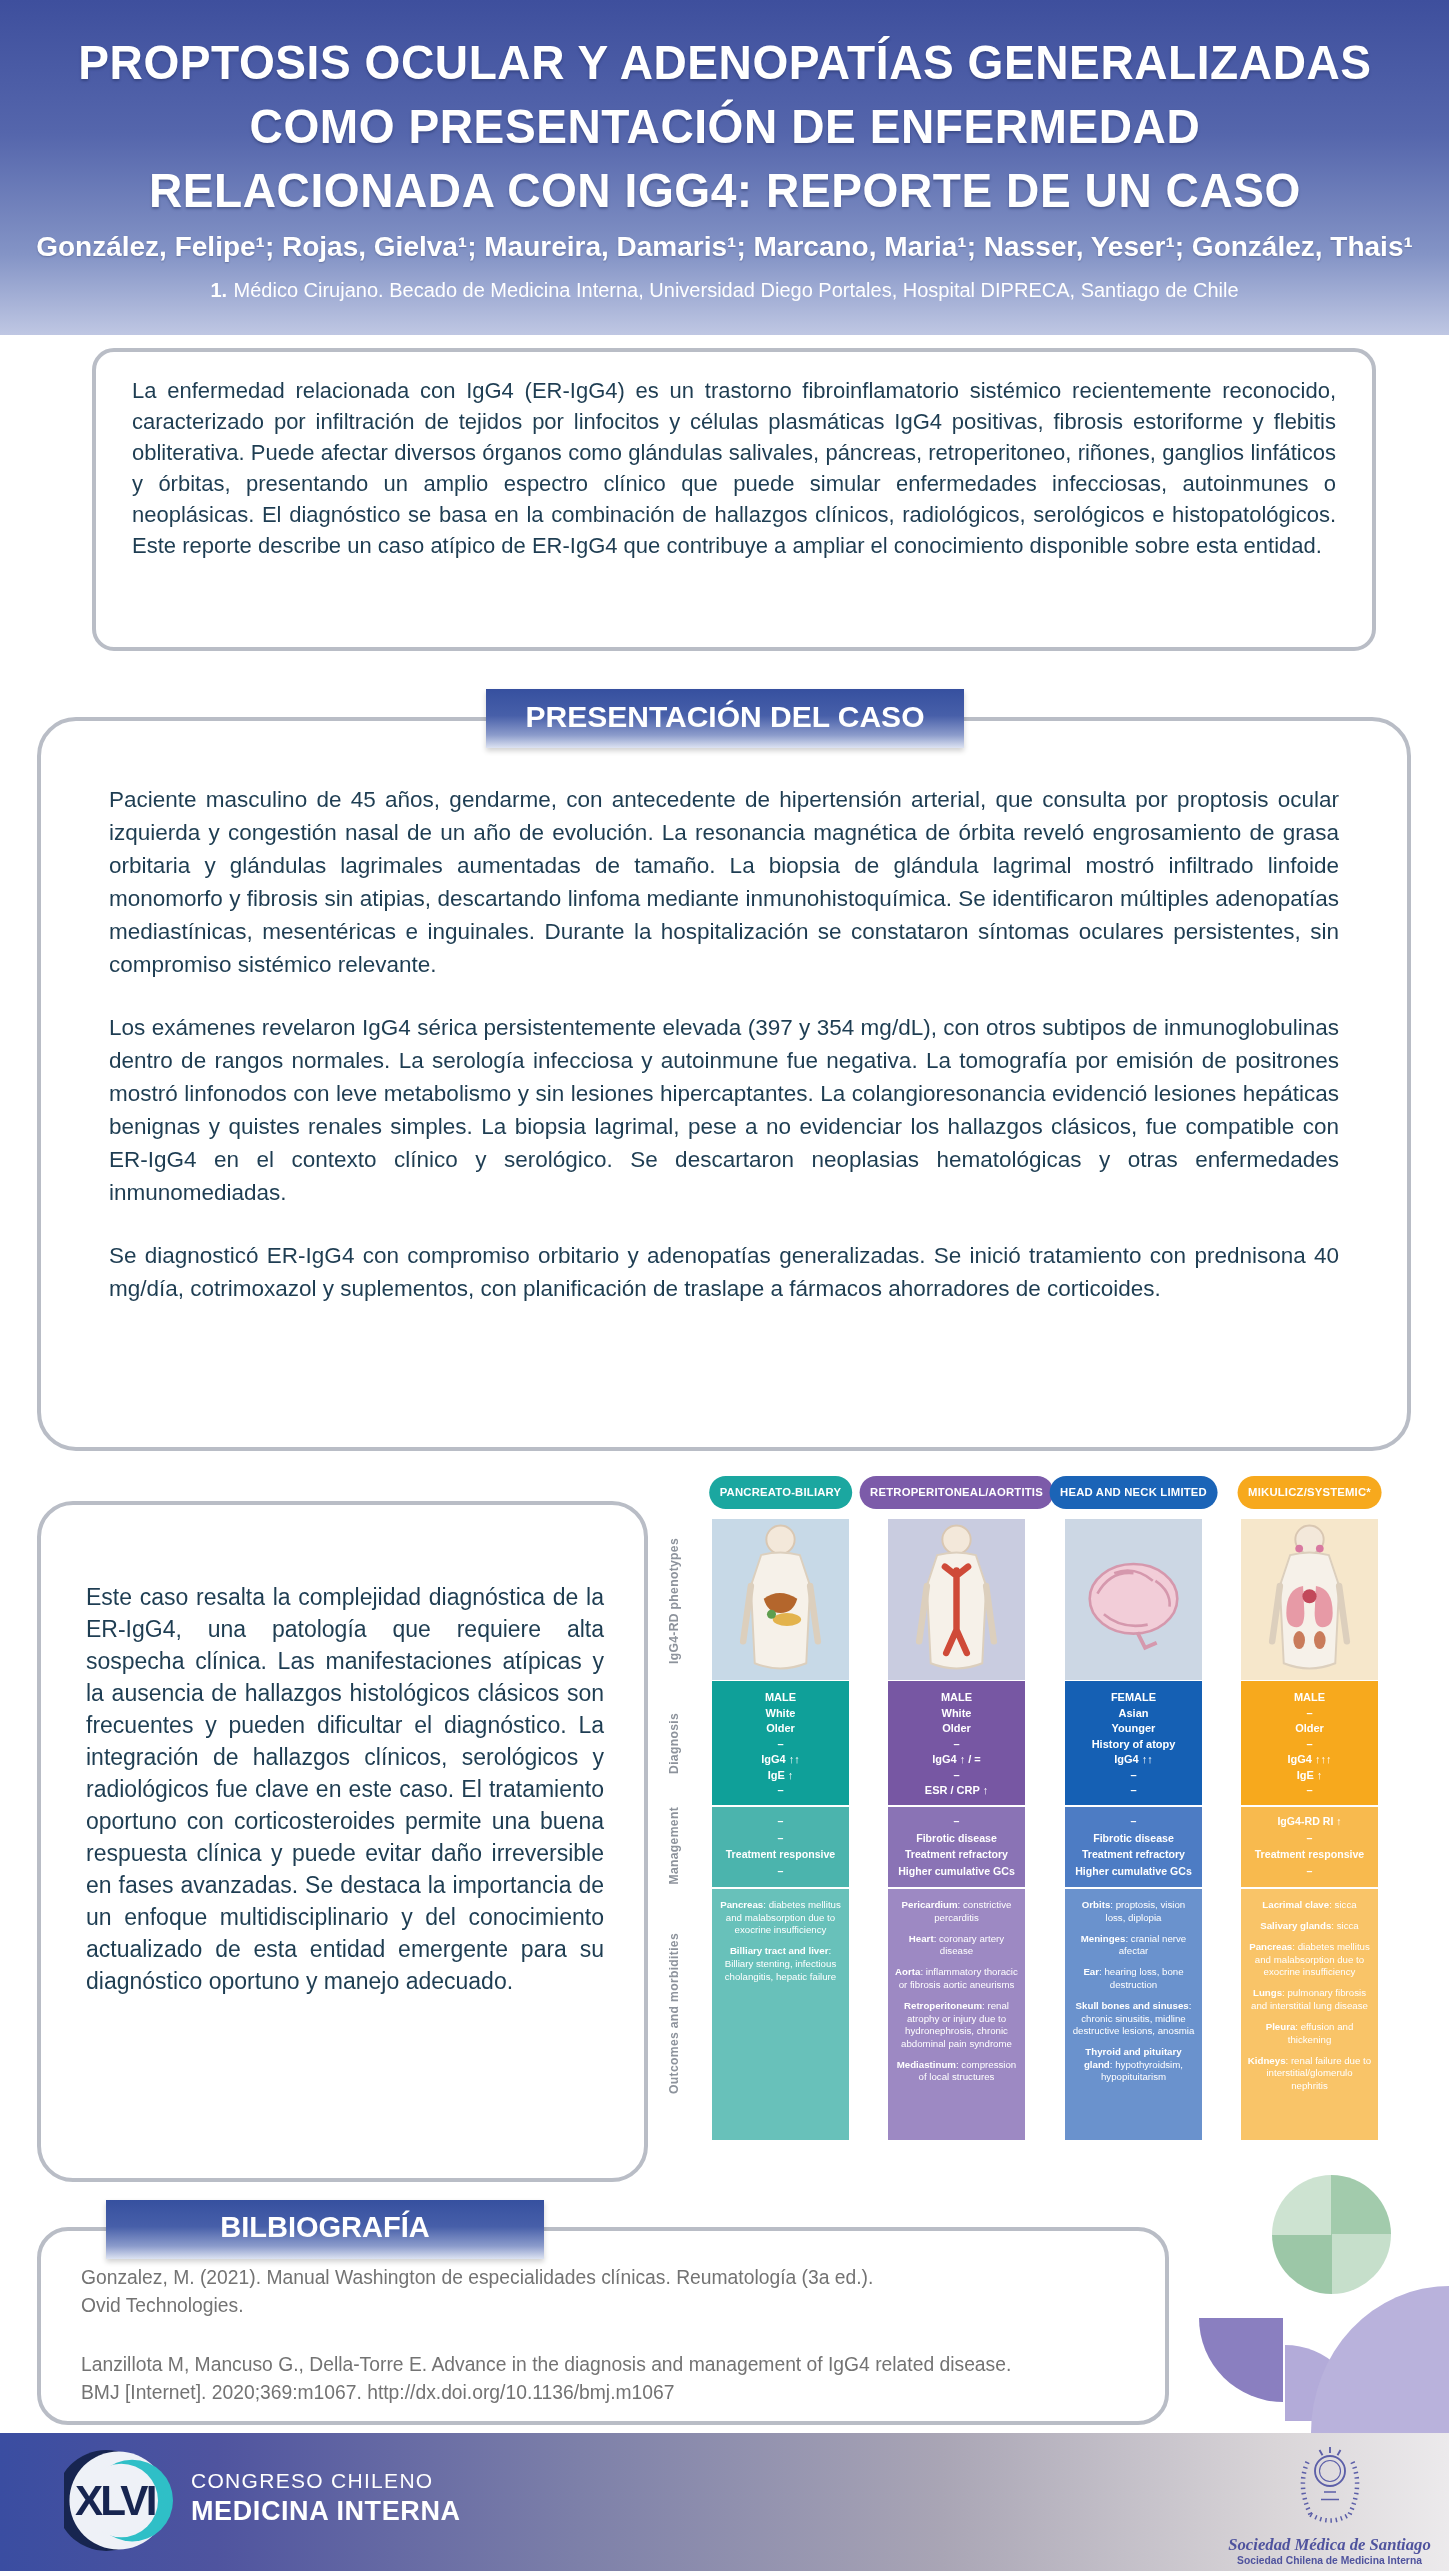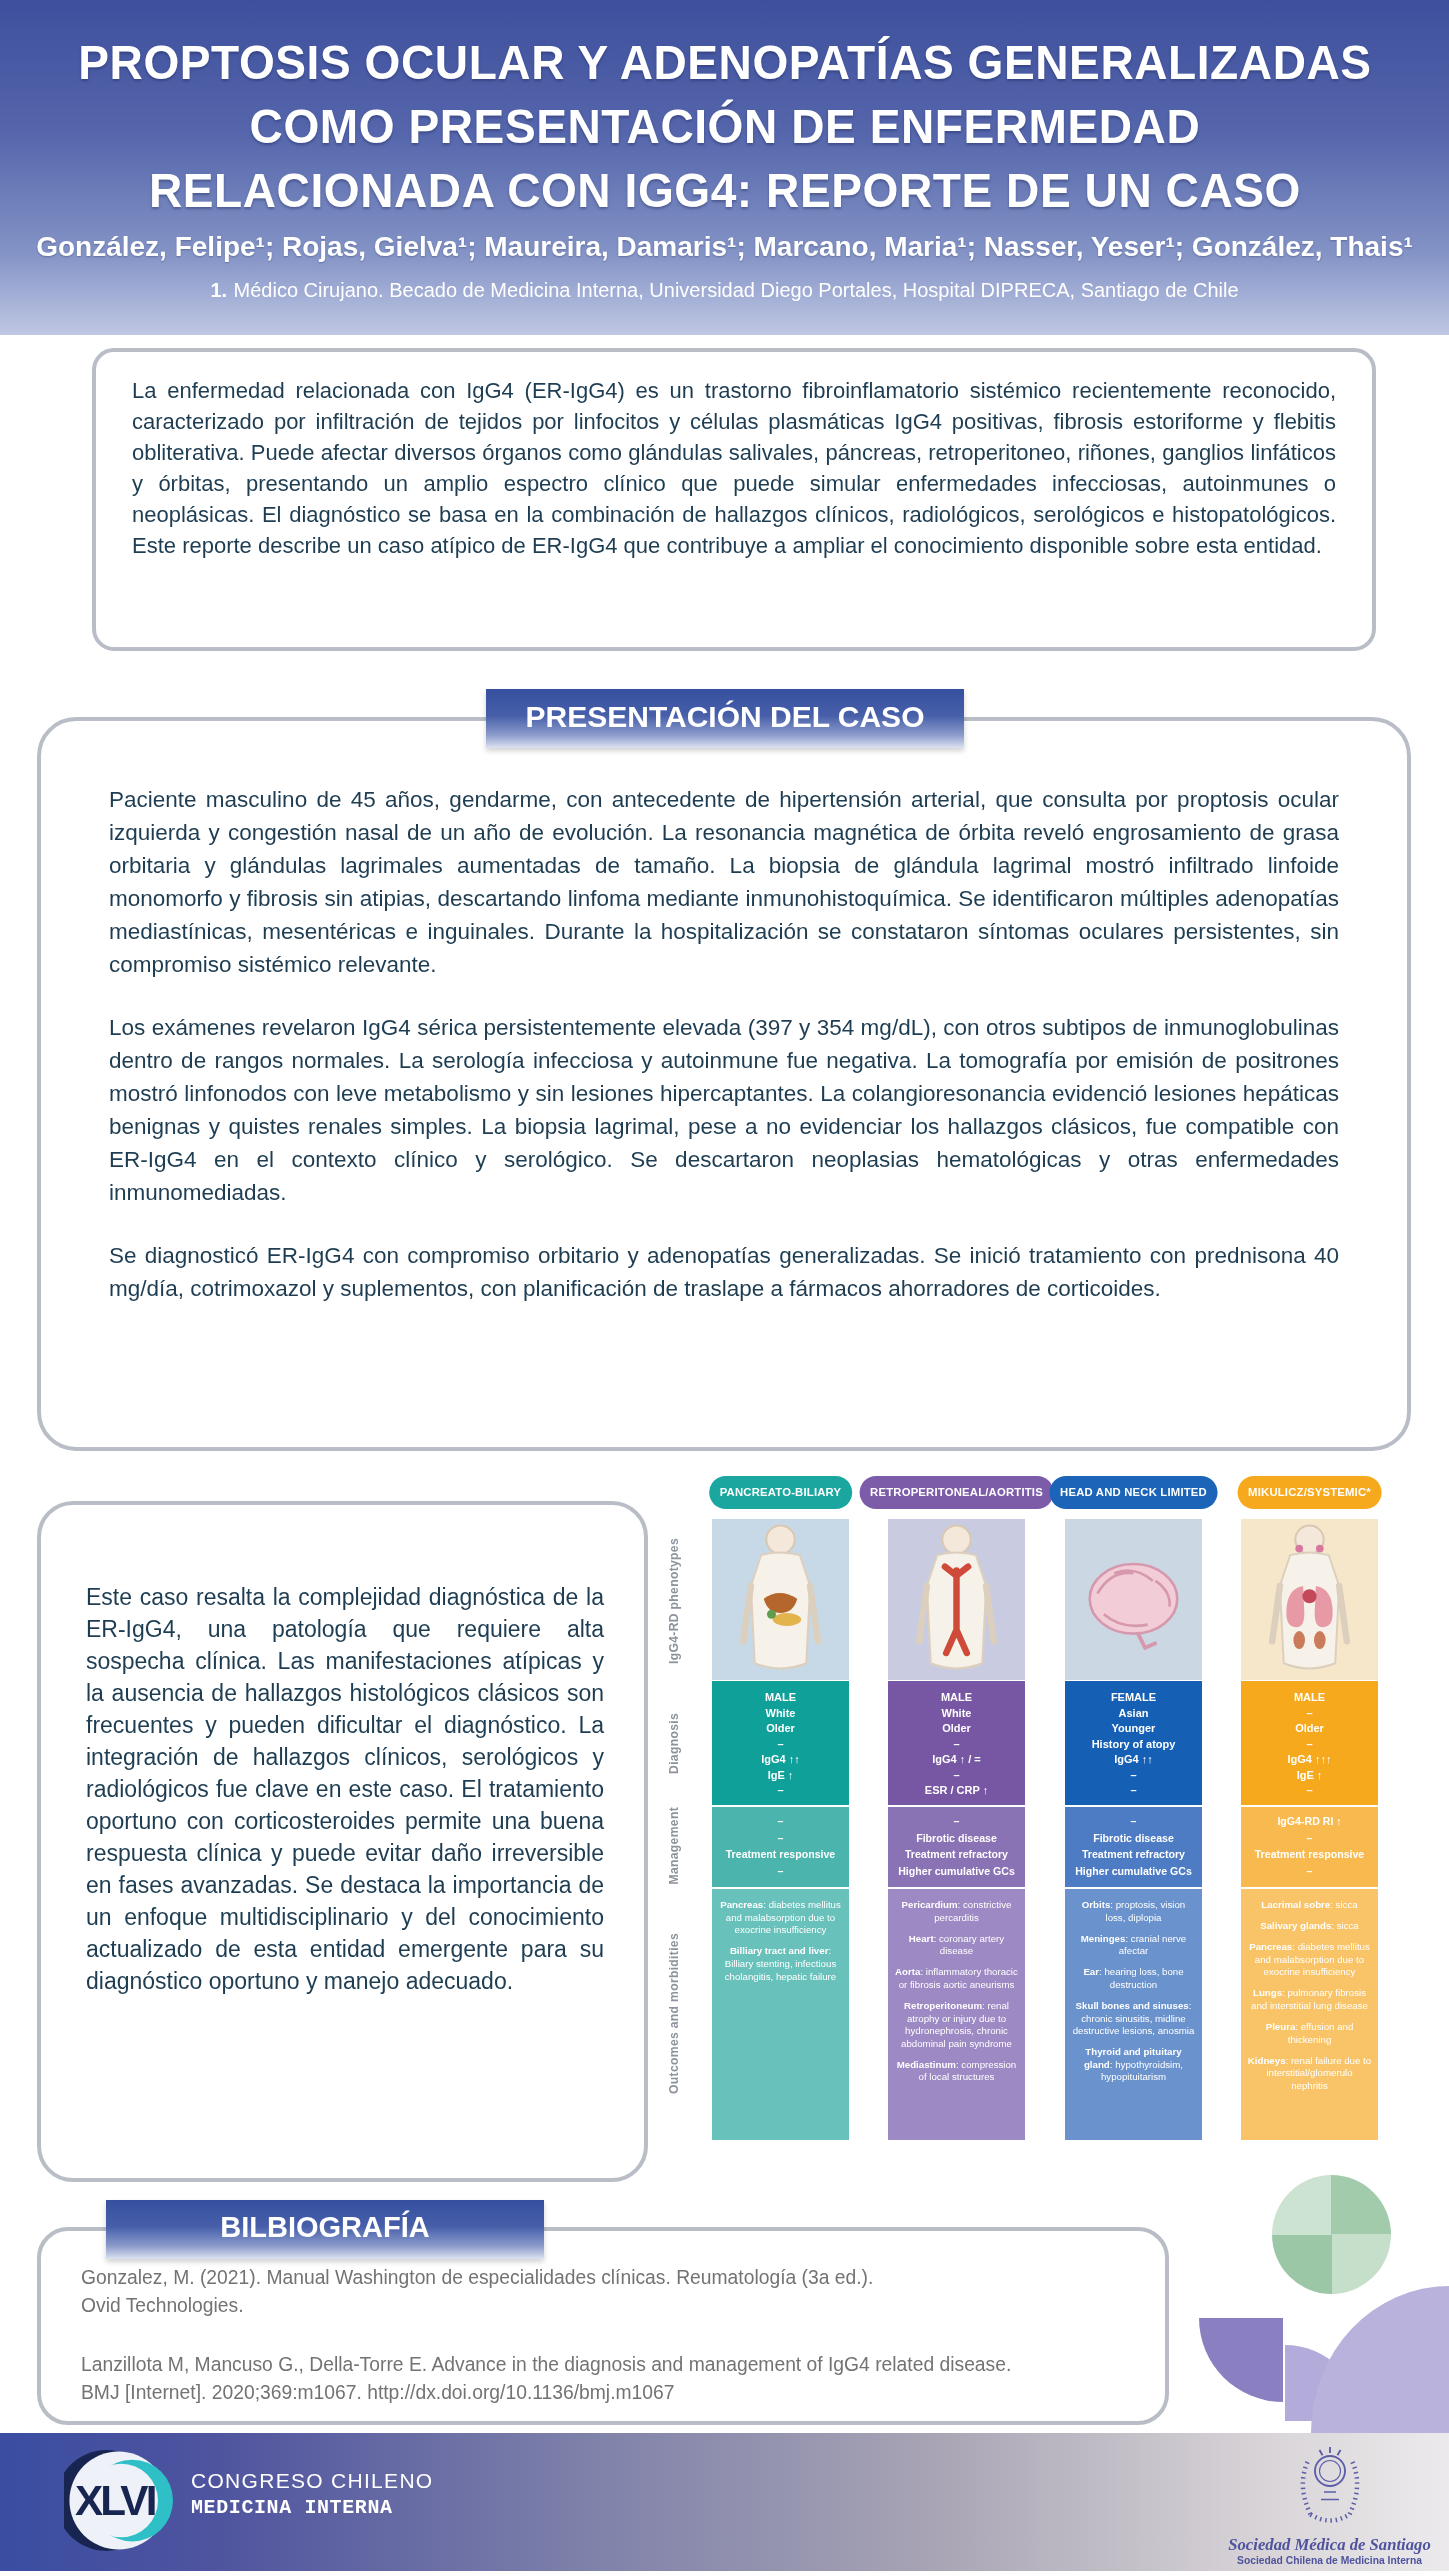--- a/index.html
+++ b/index.html
@@ -75,21 +75,21 @@
     background:conic-gradient(#a2cbac 0 25%,#c6dfcb 0 50%,#9cc7a7 0 75%,#cde3d1 0);}
   .deco-q1{left:1199px;top:2318px;width:84px;height:84px;background:#8a7fc0;border-radius:0 0 0 84px;}
   .deco-q2{left:1285px;top:2345px;width:76px;height:76px;background:#b3abd9;border-radius:0 76px 0 0;}
   .deco-big{left:1311px;top:2286px;width:138px;height:147px;background:#b9b2dc;border-radius:100% 0 0 0;}
 
   
   .footer{position:absolute;left:0;top:2433px;width:1449px;height:138px;
     background:linear-gradient(90deg,#3a4da1 0%,#4f549f 15%,#7d80a9 40%,#a9a5b5 65%,#d9d5d8 88%,#eceaec 100%);}
   .logo{position:absolute;left:64px;top:13px;}
   .cong1{position:absolute;left:191px;top:36px;font-size:21px;color:#fff;letter-spacing:1.3px;}
-  .cong2{position:absolute;left:191px;top:63px;font-size:20px;color:#fff;font-weight:700;letter-spacing:0.6px;font-family:Liberation Mono, monospace;}
+  .cong2{position:absolute;left:191px;top:63px;font-size:27px;color:#fff;font-weight:700;letter-spacing:0.6px;}
   .emblem{position:absolute;left:1285px;top:6.4px;}
   .soc-name{position:absolute;left:1204px;top:102px;width:251px;text-align:center;font-size:16.7px;
     font-family:"Liberation Serif", serif;font-style:italic;font-weight:700;color:#4f539e;}
   .soc-sub{position:absolute;left:1204px;top:122px;width:251px;text-align:center;font-size:10.3px;
     font-weight:700;color:#4f539e;}
 </style>
 </head>
 <body>
 
 <div id="poster">
@@ -243,21 +243,21 @@
 Older
 –
 IgG4 ↑↑↑
 IgE ↑
 –</div>
     <div class="fig-mgmt">IgG4-RD RI ↑
 –
 Treatment responsive
 –</div>
     <div class="fig-out">
-      <div class="out-item"><b>Lacrimal sobre</b><span>: sicca</span></div>
+      <div class="out-item"><b>Lacrimal clave</b><span>: sicca</span></div>
       <div class="out-item"><b>Salivary glands</b><span>: sicca</span></div>
       <div class="out-item"><b>Pancreas</b><span>: diabetes mellitus and malabsorption due to exocrine insufficiency</span></div>
       <div class="out-item"><b>Lungs</b><span>: pulmonary fibrosis and interstitial lung disease</span></div>
       <div class="out-item"><b>Pleura</b><span>: effusion and thickening</span></div>
       <div class="out-item"><b>Kidneys</b><span>: renal failure due to interstitial/glomerulo nephritis</span></div>
     </div>
   </div>
 
   <div class="deco deco-green"></div>
   <div class="deco deco-q1"></div>

